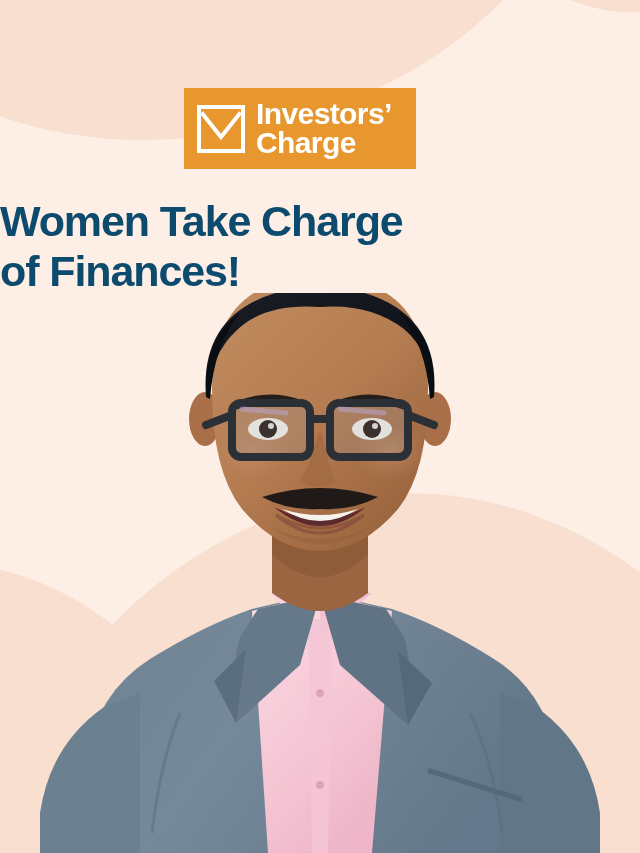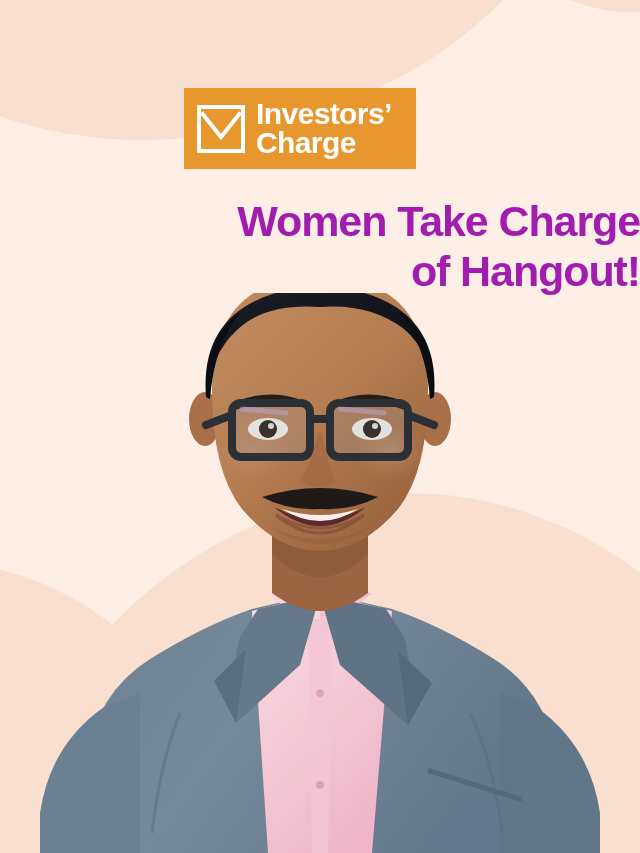--- a/index.html
+++ b/index.html
@@ -93,22 +93,22 @@
     letter-spacing: -0.6px;
     white-space: nowrap;
   }
 
   
   .headline {
     position: absolute;
     left: 0;
     right: 0;
     top: 196px;
-    text-align: right;
-    color: #a21caf;
+    text-align: left;
+    color: #0c4a6e;
     font-size: 43px;
     font-weight: bold;
     line-height: 1.17;
     letter-spacing: -1.1px;
     z-index: 4;
   }
   .headline-line { display: block; }
 
   
   .portrait {
@@ -141,21 +141,21 @@
       </svg>
     </span>
     <span class="logo-words">
       <span class="logo-line">Investors’</span>
       <span class="logo-line">Charge</span>
     </span>
   </div>
 
   <div class="headline">
     <span class="headline-line">Women Take Charge</span>
-    <span class="headline-line">of Hangout!</span>
+    <span class="headline-line">of Finances!</span>
   </div>
 
   <div class="portrait">
     <svg viewBox="0 0 640 560" width="640" height="560" aria-hidden="true">
       <defs>
         <linearGradient id="suitGrad" x1="0" y1="0" x2="1" y2="0.4">
           <stop offset="0%" stop-color="#6d8292"></stop>
           <stop offset="45%" stop-color="#76899a"></stop>
           <stop offset="100%" stop-color="#63788a"></stop>
         </linearGradient>

